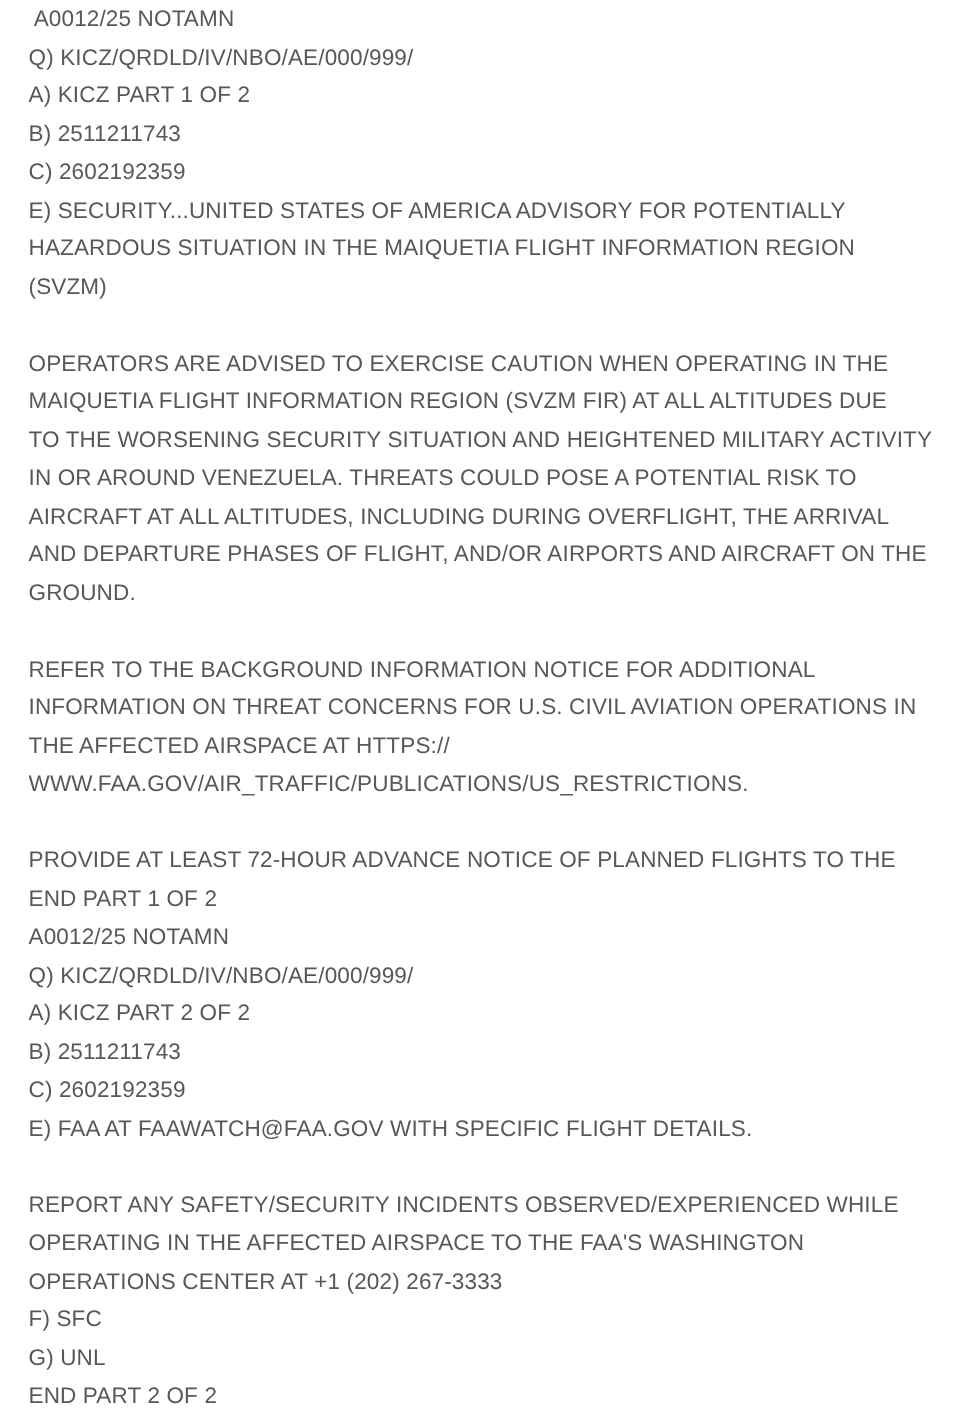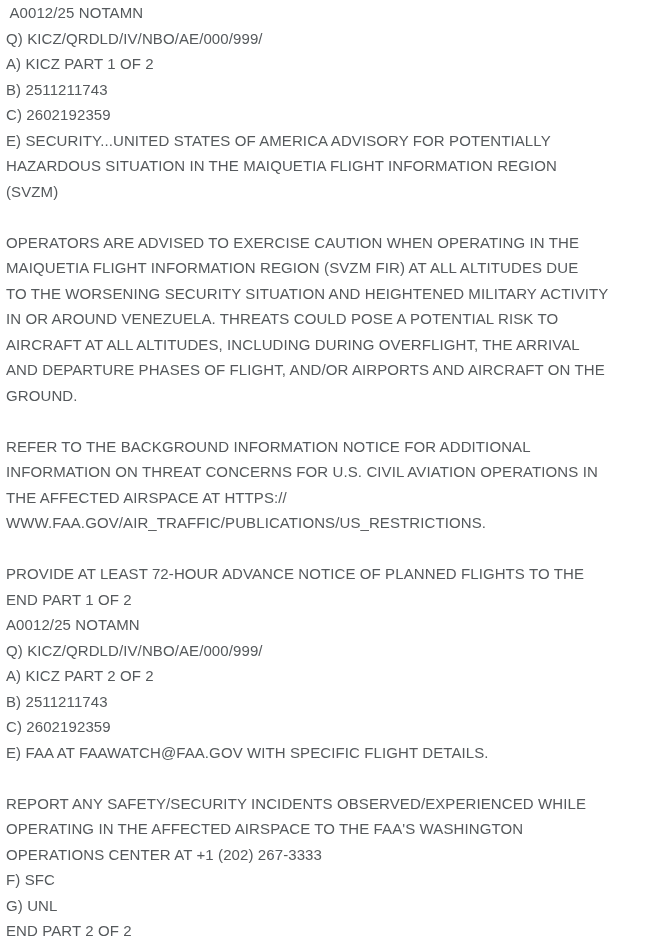--- a/index.html
+++ b/index.html
@@ -5,20 +5,21 @@
   html, body {
     margin: 0;
     padding: 0;
   }
   .page {
     width: 645px;
     height: 937px;
     box-sizing: border-box;
     background: #ffffff;
     overflow: hidden;
+    padding-left: 13px;
   }
   .notam-text {
     font-family: "Liberation Sans", sans-serif;
     font-size: 15px;
     line-height: 25.5px;
     color: #55595c;
     white-space: pre;
     padding: 0 0 0 6px;
     letter-spacing: 0.1px;
   }

